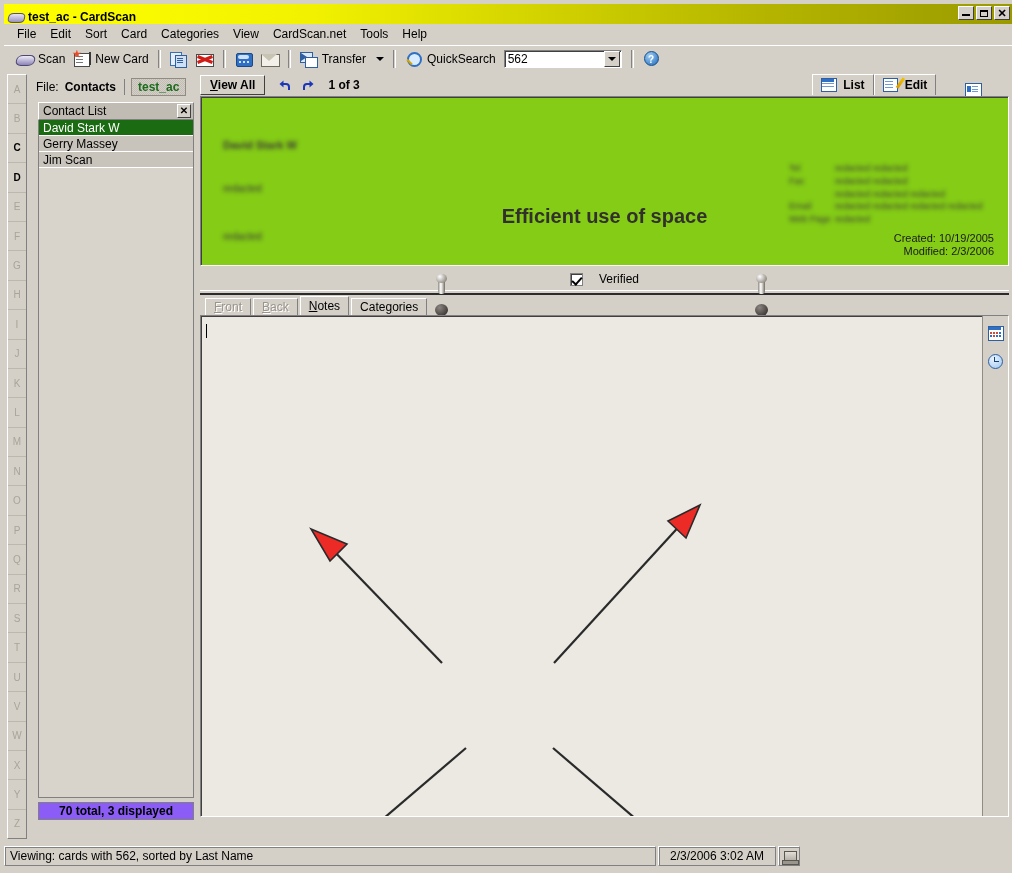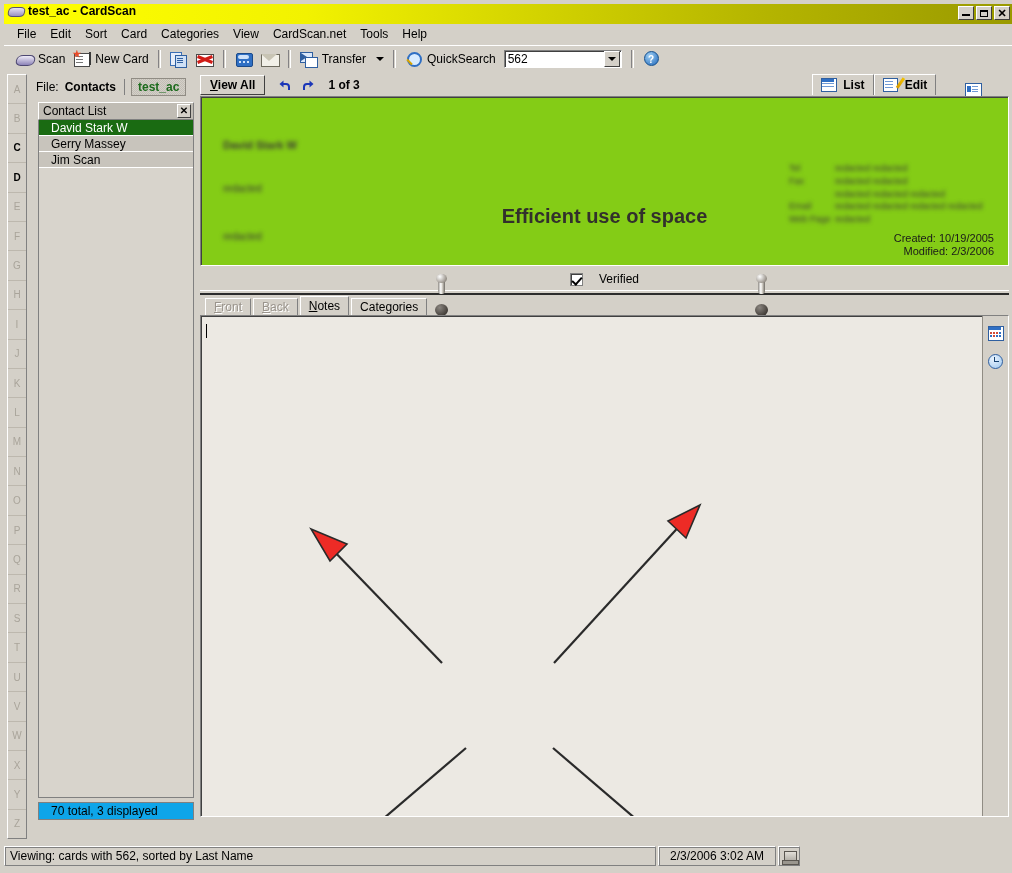--- a/index.html
+++ b/index.html
@@ -19,21 +19,21 @@
     width: 1012px; height: 873px;
     background: #d4d0c8;
     box-sizing: border-box;
     border: 2px solid #d4d0c8;
   }
 
   
   .titlebar {
     position: absolute; left: 2px; top: 2px; width: 1008px; height: 20px;
     background: linear-gradient(to right, #ffff00 0%, #f2f200 30%, #b5b500 75%, #9a9a00 100%);
-    display: flex; align-items: flex-start;
+    display: flex; align-items: flex-end;
   }
   .title-icon {
     width: 18px; height: 14px; margin: 0 3px 0 3px;
     position: relative; flex: 0 0 auto;
   }
   .title-icon .scanner {
     position: absolute; left: 1px; top: 3px; width: 15px; height: 8px;
     background: linear-gradient(to bottom,#e8e4f4,#9a92c0);
     border: 1px solid #55507a; border-radius: 5px/4px;
     transform: skewX(-12deg);
@@ -229,33 +229,34 @@
     border-right: 1px solid #404040; border-bottom: 1px solid #404040;
     font-size: 10px; font-weight: bold; line-height: 12px; text-align: center;
     box-sizing: border-box;
   }
   .cl-body {
     height: 678px; background: #d8d4cc;
     border: 1px solid #808080; border-top: none;
     box-sizing: border-box; overflow: hidden;
   }
   .cl-row {
-    height: 16px; line-height: 16px; padding-left: 12px;
+    height: 16px; line-height: 16px; padding-left: 4px;
     font-size: 12px; background: #c8c4bc;
     border-bottom: 1px solid #ffffff;
     box-sizing: border-box; white-space: nowrap; overflow: hidden;
   }
   .cl-row.selected { background: #1a6b12; color: #ffffff; }
   .cl-filler { background: #d8d4cc; height: 100%; }
   .cl-footer {
     margin-top: 4px;
-    height: 18px; line-height: 16px; padding-left: 12px;
-    font-size: 12px; background: #0ea5e9;
+    height: 18px; line-height: 16px; padding-left: 20px;
+    font-size: 12px; background: #8b5cf6;
     border: 1px solid #808080;
     box-sizing: border-box;
+    font-weight: bold;
   }
 
   
   .right-area {
     position: absolute; left: 196px; top: 3px; right: 3px; bottom: 3px;
   }
 
   
   .cardbar {
     position: absolute; left: 0; top: 0; width: 100%; height: 22px;

